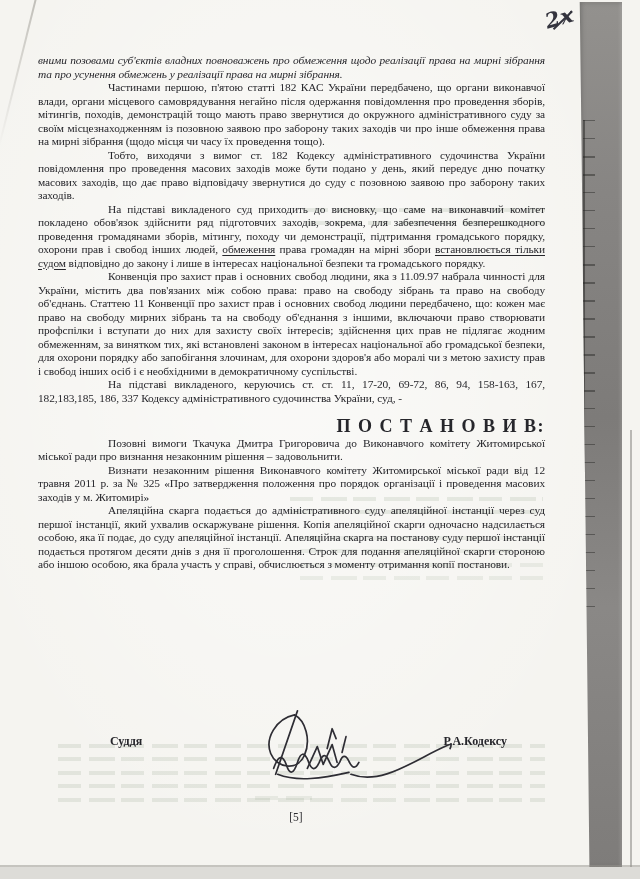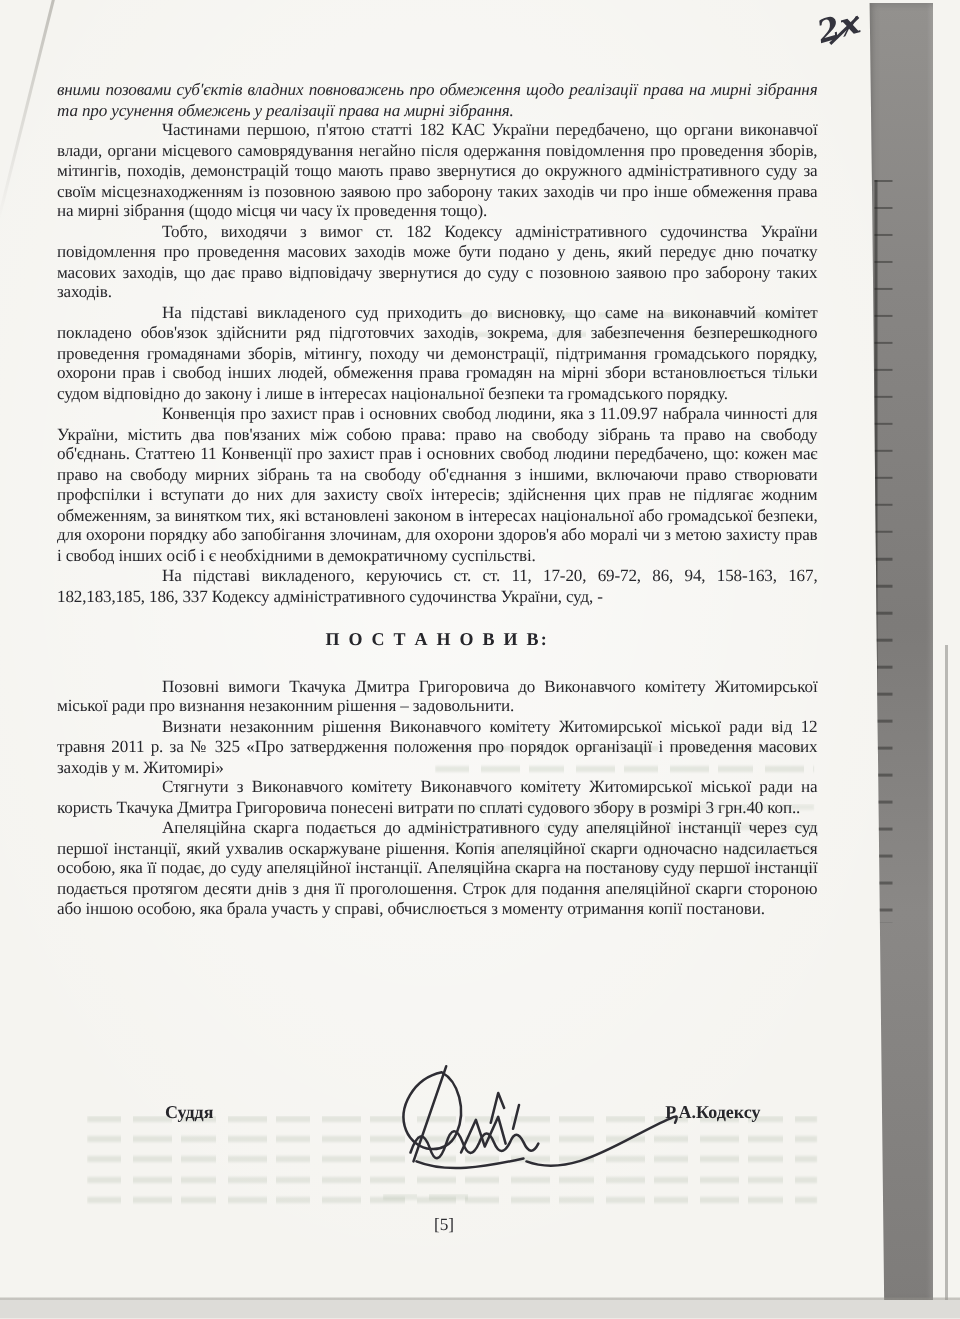--- a/index.html
+++ b/index.html
@@ -60,24 +60,24 @@
   .bleed-c{left:58px;top:744px;width:487px;height:62px;}
   .bleed-d{left:255px;top:796px;width:60px;height:12px;opacity:.45;}
   
   .text-block{
     position:absolute;left:38px;top:54px;width:507px;
     font-size:11.4px;line-height:13.5px;letter-spacing:-0.1px;
     text-align:justify;
   }
   .text-block p{margin:0;text-indent:70px;}
   .text-block p.noindent{text-indent:0;font-style:italic;}
-  .u{text-underline-offset:2px;margin-top:17px;}
+  .u{text-decoration:underline;text-underline-offset:2px;margin-top:17px;}
   .resolved{
-    margin:15px 0 18px 0;text-align:center;text-indent:0;
-    font-size:12px;font-weight:bold;letter-spacing:1.5px;
+    margin:15px 0 3px 0;text-align:right;text-indent:0;
+    font-size:18px;font-weight:bold;letter-spacing:1.5px;
   }
   .sig-row{
     position:absolute;left:38px;top:734px;width:507px;
     display:flex;justify-content:space-between;
     padding:0 38px 0 72px;box-sizing:border-box;
     font-size:12px;letter-spacing:0;font-weight:bold;
   }
   .signature-svg{
     position:absolute;left:238px;top:708px;width:218px;height:86px;z-index:3;
   }
@@ -110,21 +110,20 @@
   <div class="text-block">
     <p class="noindent">вними позовами суб'єктів владних повноважень про обмеження щодо реалізації права на мирні зібрання та про усунення обмежень у реалізації права на мирні зібрання.</p>
     <p>Частинами першою, п'ятою статті 182 КАС України передбачено, що органи виконавчої влади, органи місцевого самоврядування негайно після одержання повідомлення про проведення зборів, мітингів, походів, демонстрацій тощо мають право звернутися до окружного адміністративного суду за своїм місцезнаходженням із позовною заявою про заборону таких заходів чи про інше обмеження права на мирні зібрання (щодо місця чи часу їх проведення тощо).</p>
     <p>Тобто, виходячи з вимог ст. 182 Кодексу адміністративного судочинства України повідомлення про проведення масових заходів може бути подано у день, який передує дню початку масових заходів, що дає право відповідачу звернутися до суду с позовною заявою про заборону таких заходів.</p>
     <p><span>На підставі викладеного суд приходить до висновку, що саме на виконавчий комітет покладено обов'язок здійснити ряд підготовчих заходів, зокрема, для забезпечення безперешкодного проведення громадянами зборів, мітингу, походу чи демонстрації, підтримання громадського порядку, охорони прав і свобод інших людей, </span><span class="u">обмеження</span><span> права громадян на мірні збори </span><span class="u">встановлюється тільки судом</span><span> відповідно до закону і лише в інтересах національної безпеки та громадського порядку.</span></p>
     <p>Конвенція про захист прав і основних свобод людини, яка з 11.09.97 набрала чинності для України, містить два пов'язаних між собою права: право на свободу зібрань та право на свободу об'єднань. Статтею 11 Конвенції про захист прав і основних свобод людини передбачено, що: кожен має право на свободу мирних зібрань та на свободу об'єднання з іншими, включаючи право створювати профспілки і вступати до них для захисту своїх інтересів; здійснення цих прав не підлягає жодним обмеженням, за винятком тих, які встановлені законом в інтересах національної або громадської безпеки, для охорони порядку або запобігання злочинам, для охорони здоров'я або моралі чи з метою захисту прав і свобод інших осіб і є необхідними в демократичному суспільстві.</p>
     <p>На підставі викладеного, керуючись ст. ст. 11, 17-20, 69-72, 86, 94, 158-163, 167, 182,183,185, 186, 337 Кодексу адміністративного судочинства України, суд, -</p>
     <h2 class="resolved">П О С Т А Н О В И В:</h2>
     <p>Позовні вимоги Ткачука Дмитра Григоровича до Виконавчого комітету Житомирської міської ради про визнання незаконним рішення – задовольнити.</p>
     <p>Визнати незаконним рішення Виконавчого комітету Житомирської міської ради від 12 травня 2011 р. за № 325 «Про затвердження положення про порядок організації і проведення масових заходів у м. Житомирі»</p>
-    <p>Стягнути з Виконавчого комітету Виконавчого комітету Житомирської міської ради на користь Ткачука Дмитра Григоровича понесені витрати по сплаті судового збору в розмірі 3 грн.40 коп..</p>
     <p>Апеляційна скарга подається до адміністративного суду апеляційної інстанції через суд першої інстанції, який ухвалив оскаржуване рішення. Копія апеляційної скарги одночасно надсилається особою, яка її подає, до суду апеляційної інстанції. Апеляційна скарга на постанову суду першої інстанції подається протягом десяти днів з дня її проголошення. Строк для подання апеляційної скарги стороною або іншою особою, яка брала участь у справі, обчислюється з моменту отримання копії постанови.</p>
   </div>
 
   <div class="sig-row">
     <span>Суддя</span>
     <span>Р.А.Кодексу</span>
   </div>
 
   <svg class="signature-svg" viewBox="0 0 220 85" aria-hidden="true">
     <path d="M57,6 C38,10 27,30 33,45 C39,60 60,63 67,47 C74,31 68,12 57,6"></path>

